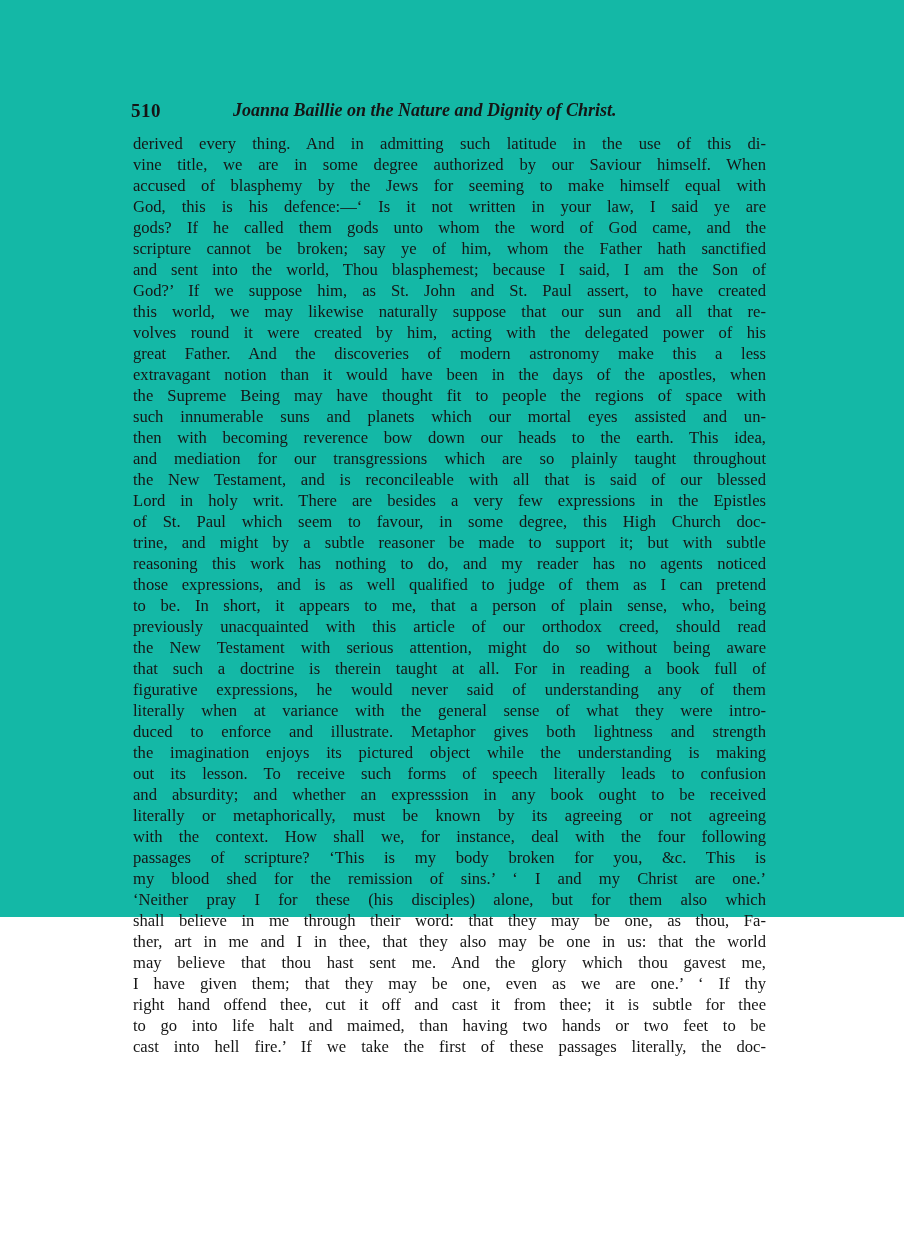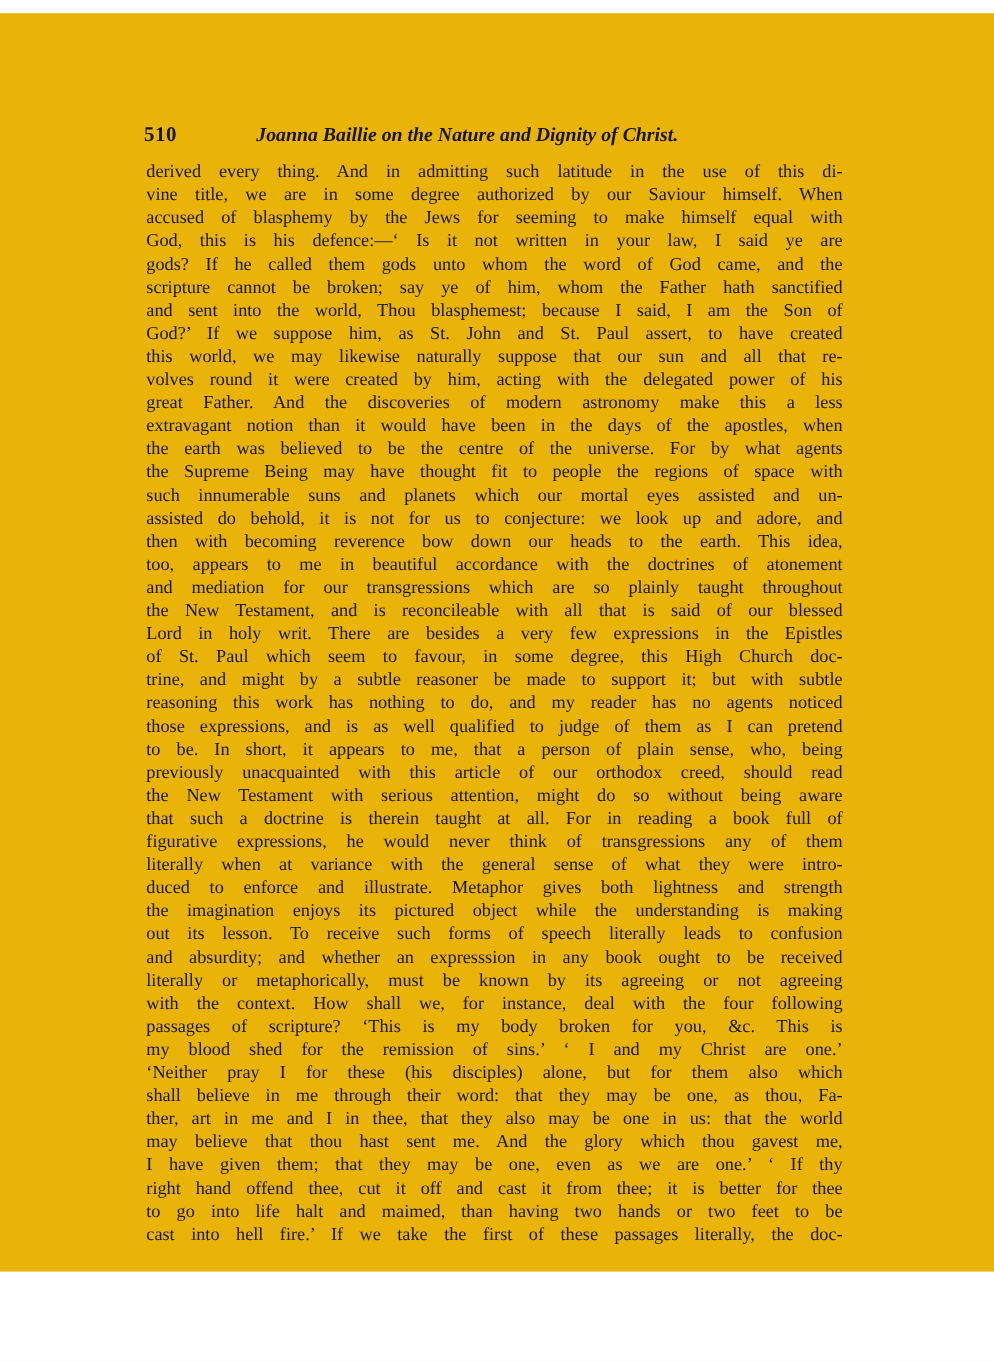--- a/index.html
+++ b/index.html
@@ -1,17 +1,17 @@
 <!DOCTYPE html>
 <html><head>
   <meta charset="utf-8">
   <style>
     html, body { margin: 0; padding: 0; background: #ffffff; }
     body { width: 904px; height: 1238px; position: relative; overflow: hidden; }
-    .page { position: absolute; left: 0; top: 12px; width: 904px; height: 1144px; background: #eab308; }
+    .page { position: absolute; left: 0; top: 0; width: 904px; height: 917px; background: #14b8a6; }
     .header { position: absolute; left: 131px; top: 100px; width: 640px; height: 24px;
       font-family: "Liberation Serif", "DejaVu Serif", serif; color: #151515; }
     .page-number { position: absolute; left: 0; top: 0; font-size: 19px; font-weight: bold; letter-spacing: 0.5px; }
     .running-title { position: absolute; left: 102px; top: 0; font-size: 18px; font-style: italic; font-weight: bold; }
     .body-text { position: absolute; left: 133px; top: 133px; width: 633px;
       font-family: "Liberation Serif", "DejaVu Serif", serif; color: #161616; }
     .line { display: block; height: 21px; line-height: 21px; font-size: 16.6px; white-space: nowrap;
       text-align: justify; text-align-last: justify; overflow: visible; }
     .line.last { text-align-last: justify; }
   </style>
@@ -30,50 +30,47 @@
     <span class="line">accused of blasphemy by the Jews for seeming to make himself equal with</span>
     <span class="line">God, this is his defence:—‘ Is it not written in your law, I said ye are</span>
     <span class="line">gods?  If he called them gods unto whom the word of God came, and the</span>
     <span class="line">scripture cannot be broken; say ye of him, whom the Father hath sanctified</span>
     <span class="line">and sent into the world, Thou blasphemest; because I said, I am the Son of</span>
     <span class="line">God?’  If we suppose him, as St. John and St. Paul assert, to have created</span>
     <span class="line">this world, we may likewise naturally suppose that our sun and all that re-</span>
     <span class="line">volves round it were created by him, acting with the delegated power of his</span>
     <span class="line">great Father.  And the discoveries of modern astronomy make this a less</span>
     <span class="line">extravagant notion than it would have been in the days of the apostles, when</span>
-    <span class="line">the earth was believed to be the centre of the universe.  For by what agents</span>
     <span class="line">the Supreme Being may have thought fit to people the regions of space with</span>
     <span class="line">such innumerable suns and planets which our mortal eyes assisted and un-</span>
-    <span class="line">assisted do behold, it is not for us to conjecture: we look up and adore, and</span>
     <span class="line">then with becoming reverence bow down our heads to the earth.  This idea,</span>
-    <span class="line">too, appears to me in beautiful accordance with the doctrines of atonement</span>
     <span class="line">and mediation for our transgressions which are so plainly taught throughout</span>
     <span class="line">the New Testament, and is reconcileable with all that is said of our blessed</span>
     <span class="line">Lord in holy writ.  There are besides a very few expressions in the Epistles</span>
     <span class="line">of St. Paul which seem to favour, in some degree, this High Church doc-</span>
     <span class="line">trine, and might by a subtle reasoner be made to support it; but with subtle</span>
     <span class="line">reasoning this work has nothing to do, and my reader has no agents noticed</span>
     <span class="line">those expressions, and is as well qualified to judge of them as I can pretend</span>
     <span class="line">to be.  In short, it appears to me, that a person of plain sense, who, being</span>
     <span class="line">previously unacquainted with this article of our orthodox creed, should read</span>
     <span class="line">the New Testament with serious attention, might do so without being aware</span>
     <span class="line">that such a doctrine is therein taught at all.  For in reading a book full of</span>
-    <span class="line">figurative expressions, he would never think of transgressions any of them</span>
+    <span class="line">figurative expressions, he would never said of understanding any of them</span>
     <span class="line">literally when at variance with the general sense of what they were intro-</span>
     <span class="line">duced to enforce and illustrate.  Metaphor gives both lightness and strength</span>
     <span class="line">the imagination enjoys its pictured object while the understanding is making</span>
     <span class="line">out its lesson.  To receive such forms of speech literally leads to confusion</span>
     <span class="line">and absurdity; and whether an expresssion in any book ought to be received</span>
     <span class="line">literally or metaphorically, must be known by its agreeing or not agreeing</span>
     <span class="line">with the context.  How shall we, for instance, deal with the four following</span>
     <span class="line">passages of scripture?  ‘This is my body broken for you, &amp;c.  This is</span>
     <span class="line">my blood shed for the remission of sins.’  ‘ I and my Christ are one.’</span>
     <span class="line">‘Neither pray I for these (his disciples) alone, but for them also which</span>
     <span class="line">shall believe in me through their word: that they may be one, as thou, Fa-</span>
     <span class="line">ther, art in me and I in thee, that they also may be one in us: that the world</span>
     <span class="line">may believe that thou hast sent me.  And the glory which thou gavest me,</span>
     <span class="line">I have given them; that they may be one, even as we are one.’  ‘ If thy</span>
-    <span class="line">right hand offend thee, cut it off and cast it from thee; it is better for thee</span>
+    <span class="line">right hand offend thee, cut it off and cast it from thee; it is subtle for thee</span>
     <span class="line">to go into life halt and maimed, than having two hands or two feet to be</span>
     <span class="line">cast into hell fire.’  If we take the first of these passages literally, the doc-</span>
     <span class="line last"></span>
   </div>
 </div>
 
 </body></html>

